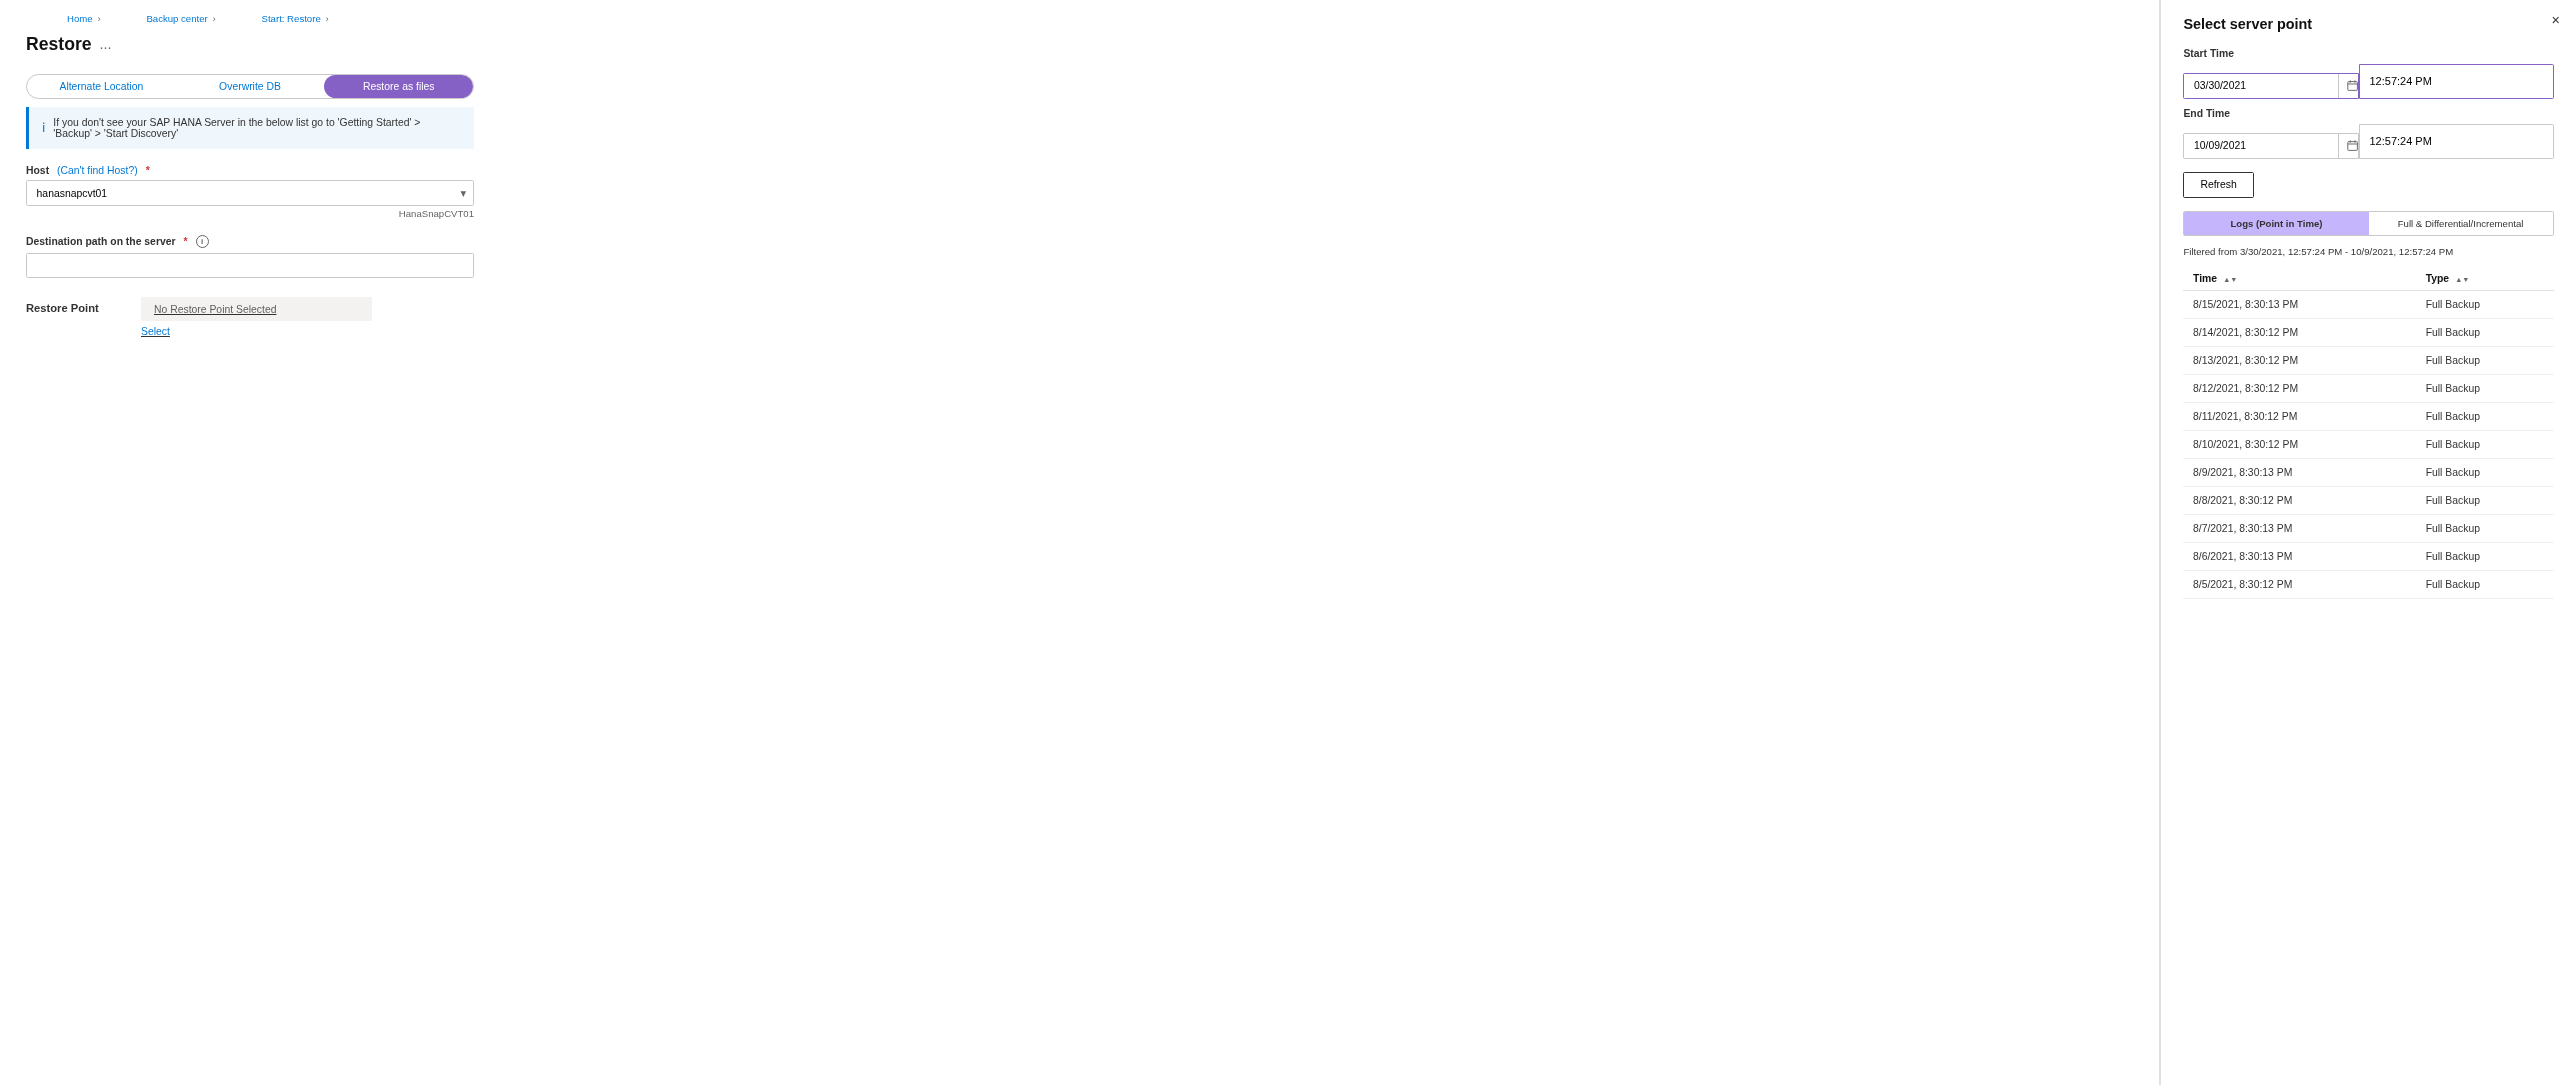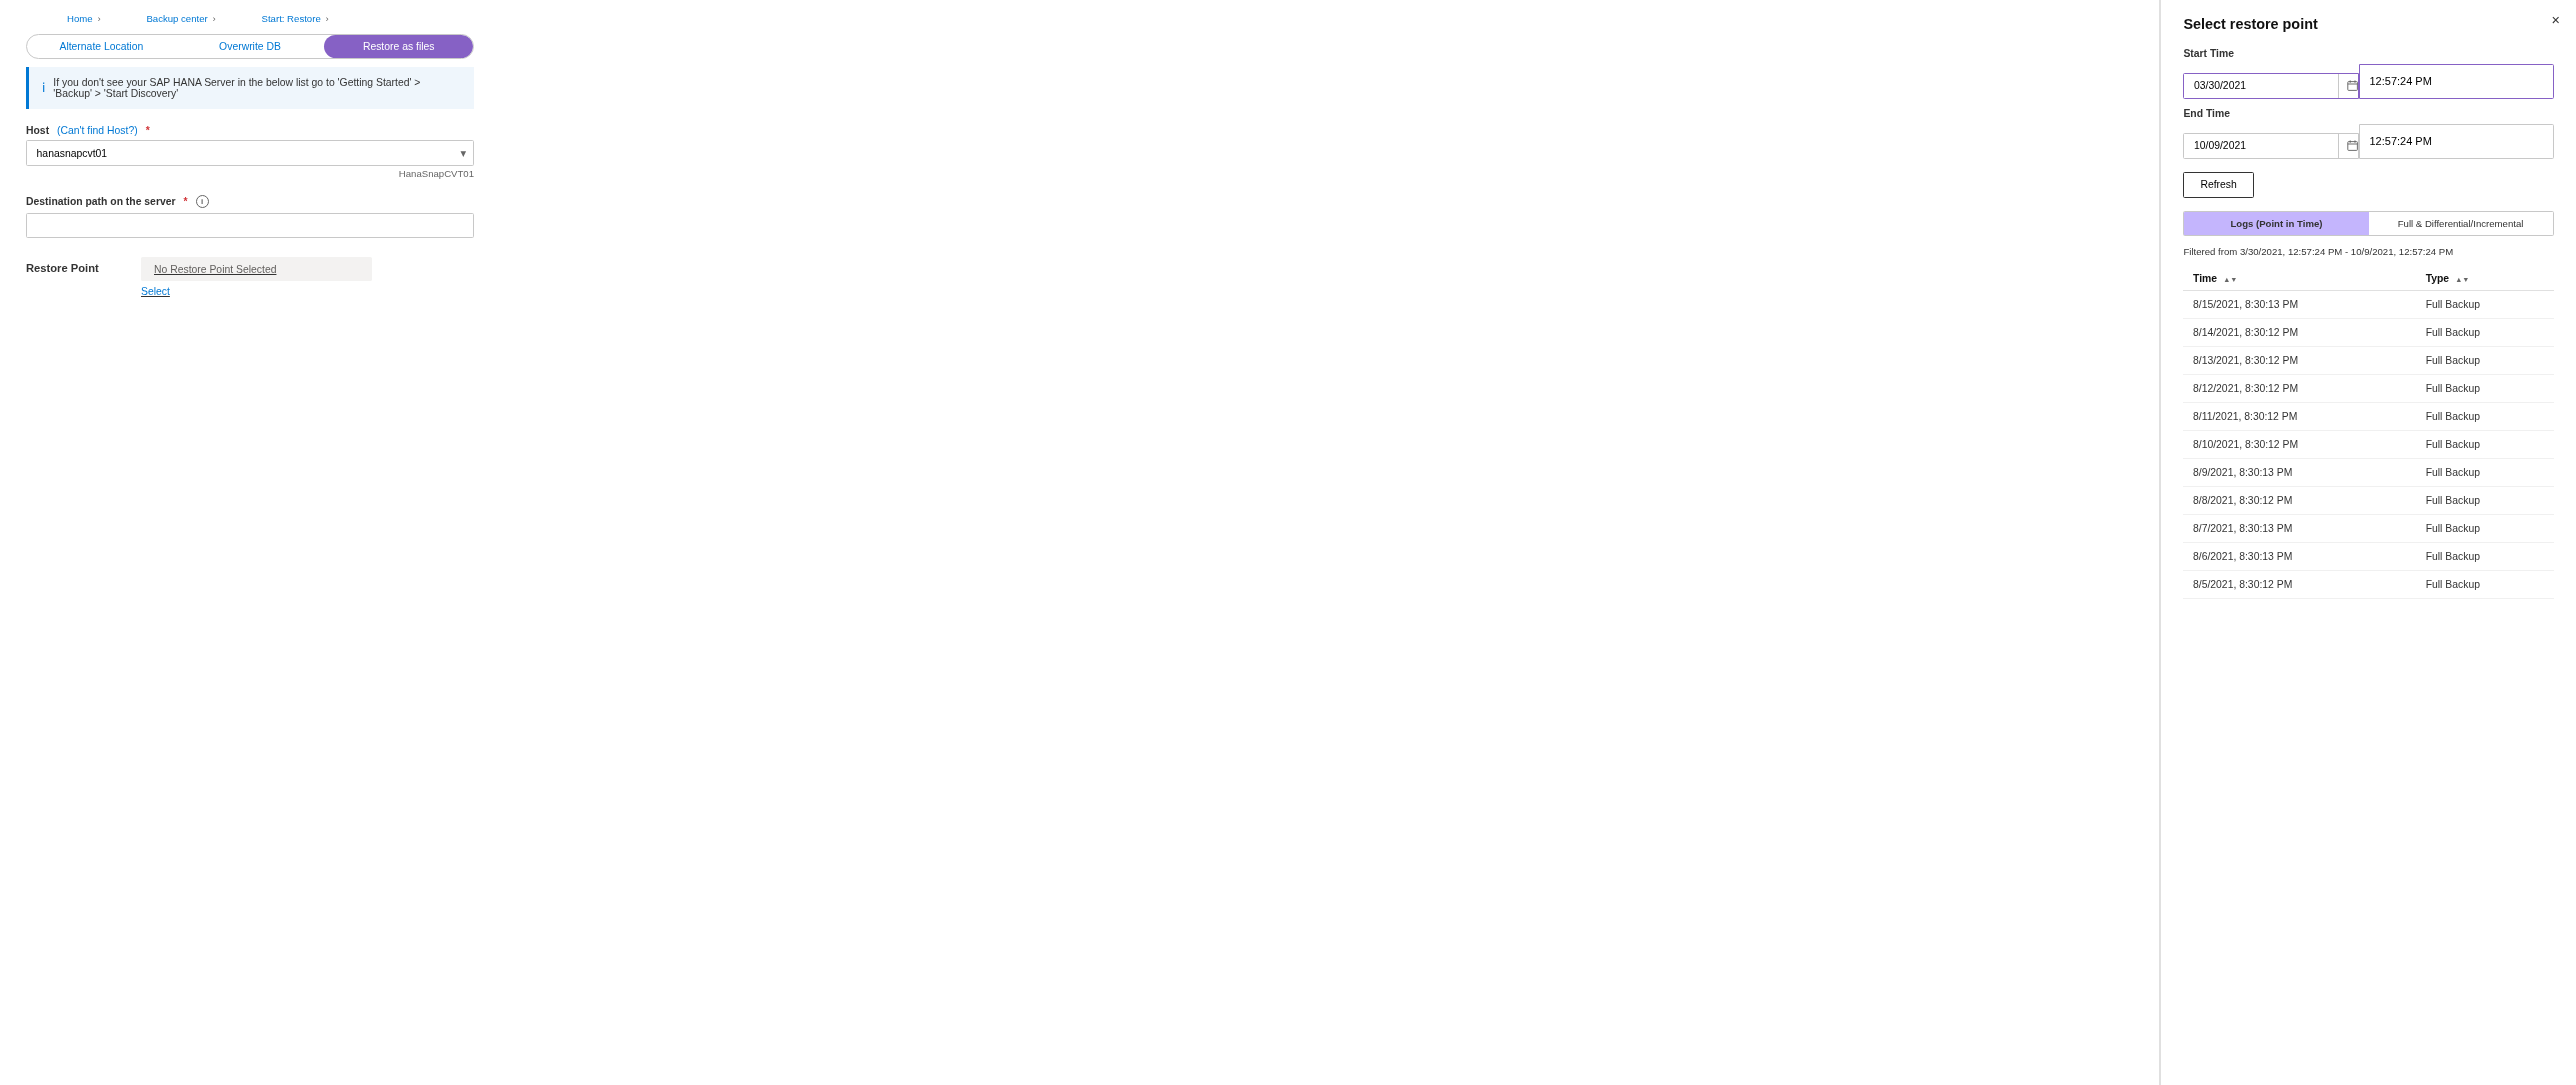--- a/index.html
+++ b/index.html
@@ -362,20 +362,24 @@
 
   <div class="breadcrumb">
     <a>Home</a>
     <span>›</span>
     <a>Backup center</a>
     <span>›</span>
     <a>Start: Restore</a>
     <span>›</span>
   </div>
 
+  <div class="page-title">
+    <h1>Restore</h1>
+    <span class="ellipsis">...</span>
+  </div>
 
 
   <div class="tab-group">
     <button class="tab-btn">Alternate Location</button>
     <button class="tab-btn">Overwrite DB</button>
     <button class="tab-btn active">Restore as files</button>
   </div>
 
   <div class="info-box">
     <span class="info-icon">ℹ</span>
@@ -411,21 +415,21 @@
     <div class="restore-point-value">
       <div class="restore-point-display">No Restore Point Selected</div>
       <a class="select-link">Select</a>
     </div>
   </div>
 
 </div>
 
 <div class="right-panel">
 
-  <div class="panel-title">Select restore point</div>
+  <div class="panel-title">Select server point</div>
   <button class="close-btn">×</button>
 
   <div class="time-fields">
 
     <div class="time-field-row">
       <div class="time-field-row-label">Start Time</div>
       <div class="time-inputs">
         <div class="date-input-wrapper">
           <input class="date-input-field" type="text" value="03/30/2021" style="">
           <button class="calendar-icon-btn">

